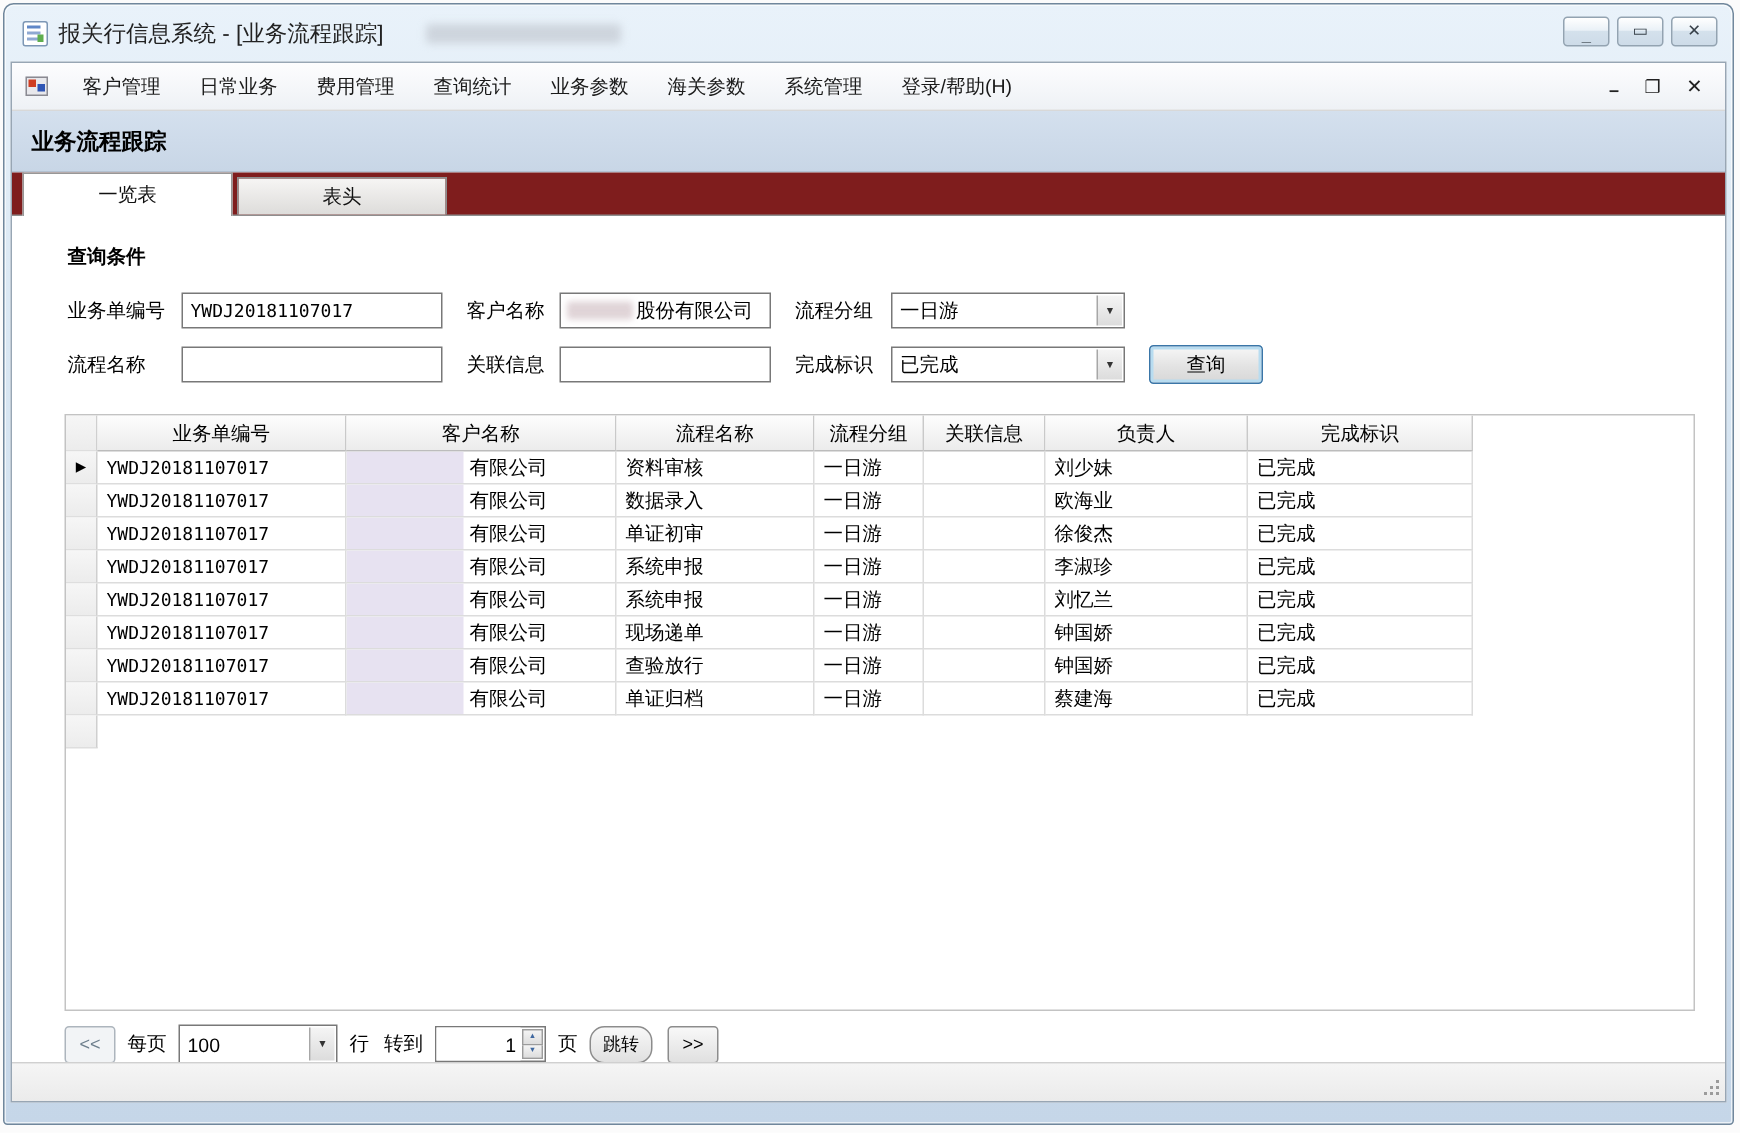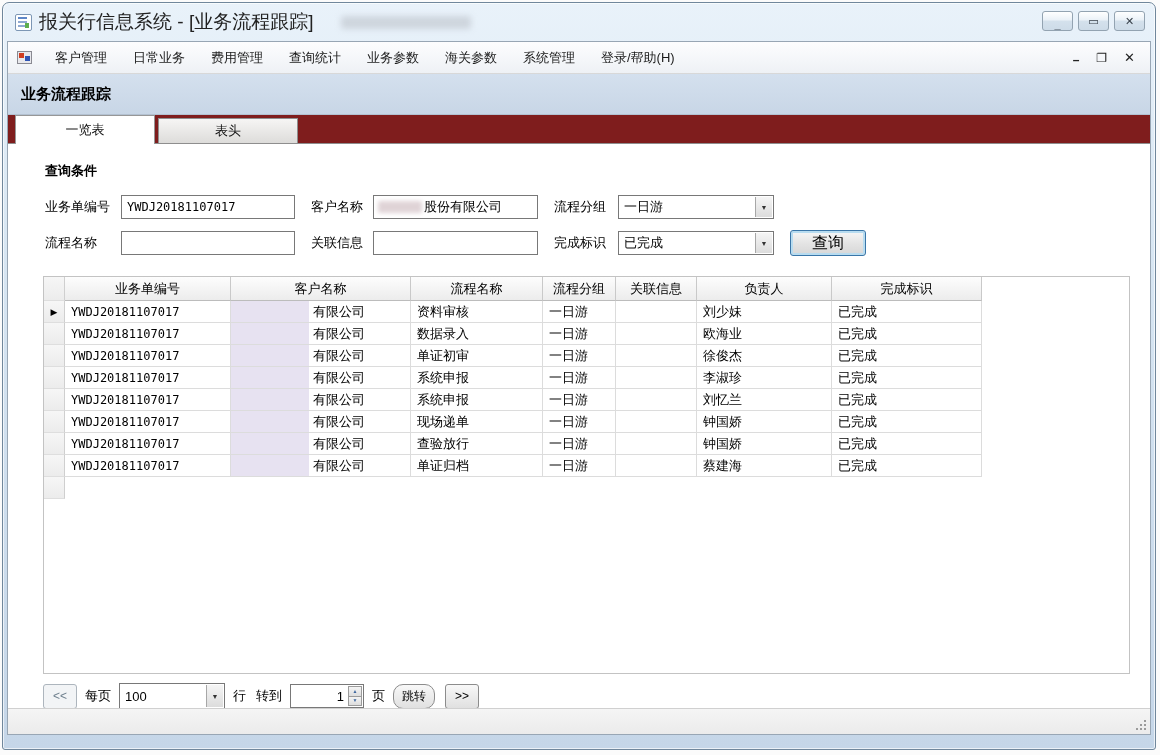--- a/index.html
+++ b/index.html
@@ -9,21 +9,21 @@
   
   .window { position:absolute; left:2px; top:2px; width:1154px; height:748px;
     border:1px solid #70879c; border-radius:7px 7px 3px 3px;
     background:linear-gradient(180deg,#e9f2fa 0%,#d9e7f3 30%,#cddded 70%,#c5d6e8 100%);
     box-shadow:inset 0 0 0 1px rgba(255,255,255,.65); }
   .titlebar { height:38px; display:flex; align-items:center; padding:0 12px; position:relative; }
   .title-icon { width:17px; height:17px; flex:0 0 auto; position:relative;
     background:#fff; border:1px solid #7d97b5; border-radius:2px; }
   .title-icon::before { content:""; position:absolute; left:2px; top:2px; width:9px; height:2px; background:#5f87c7; box-shadow:0 4px 0 #8fa9d2, 0 8px 0 #8fa9d2; }
   .title-icon::after { content:""; position:absolute; right:2px; bottom:2px; width:4px; height:5px; background:#5fae4e; }
-  .title-text { margin-left:7px; font-size:19px; color:#222; }
+  .title-text { margin-left:7px; font-size:15px; color:#222; }
   .title-blur { width:130px; height:13px; margin-left:28px; background:#b9bec6; filter:blur(3px); opacity:.55; border-radius:2px; }
   .caption-buttons { position:absolute; right:10px; top:8px; display:flex; gap:5px; }
   .cap-btn { width:31px; height:20px; border:1px solid #93a3b1; border-radius:3px;
     background:linear-gradient(180deg,#ffffff 0%,#eaf1f7 45%,#d4e1ec 50%,#cddbe8 100%);
     display:flex; align-items:center; justify-content:center;
     font-size:11px; line-height:1; color:#38414a; cursor:default; }
   .cap-btn .glyph-min { transform:translateY(3px); font-weight:bold; }
 
   
   .inner { position:absolute; left:4px; right:4px; top:38px; bottom:14px;
@@ -57,30 +57,30 @@
 
   .content { flex:1 1 auto; background:#fff; padding:12px 20px 0 35px; position:relative; overflow:hidden; }
   .section-title { font-size:13px; font-weight:bold; color:#000; margin:6px 0 14px 2px; }
 
   .qrow { display:flex; align-items:center; height:26px; margin:0 0 10px 2px; font-size:13px; }
   .qlabel { flex:0 0 auto; color:#000; }
   .l1 { width:76px; } .l2 { width:62px; margin-left:16px; } .l3 { width:64px; margin-left:16px; }
   .tbox { height:24px; border:1px solid #787878; background:#fff; display:flex; align-items:center; }
   .tbox input { width:100%; height:100%; border:none; outline:none; padding:0 5px; font-size:13px; background:transparent; }
   .w-bno { width:174px; } .w-bno input { font-family:"DejaVu Sans Mono",monospace; font-size:12px; }
-  .w-cust { width:165px; padding-left:4px; font-size:13px; white-space:nowrap; overflow:hidden; }
+  .w-cust { width:141px; padding-left:4px; font-size:13px; white-space:nowrap; overflow:hidden; }
   .blur-blob { display:inline-block; width:44px; height:12px; margin-right:2px; background:#d8c9cd; filter:blur(2px); opacity:.8; border-radius:2px; flex:0 0 auto; }
   .combo { width:156px; height:24px; border:1px solid #787878; background:#fff; position:relative;
     display:flex; align-items:center; padding-left:5px; font-size:13px; }
   .combo .arrow-btn { position:absolute; right:1px; top:1px; bottom:1px; width:17px;
     background:linear-gradient(180deg,#f5f5f5 0%,#dcdcdc 100%); border-left:1px solid #a7a7a7;
     display:flex; align-items:center; justify-content:center; font-size:7px; color:#333; }
   .btn { height:26px; border:1px solid #8c8c8c; border-radius:3px; padding:0 12px;
     background:linear-gradient(180deg,#f7f7f7 0%,#e3e3e3 55%,#d7d7d7 100%);
-    font-size:16px; color:#000; display:flex; align-items:center; justify-content:center; cursor:default; }
+    font-size:13px; color:#000; display:flex; align-items:center; justify-content:center; cursor:default; }
   .btn.query { margin-left:16px; width:76px; border:1px solid #3a76a8; box-shadow:inset 0 0 0 2px #b8dcf0; }
 
   
   .grid { margin-top:20px; height:398px; border:1px solid #c3c3c3; background:#fff; overflow:hidden; }
   .grow { display:flex; height:22px; font-size:13px; color:#000; }
   .ghead { height:24px; }
   .hc { display:flex; align-items:center; justify-content:center;
     background:linear-gradient(180deg,#fdfdfd 0%,#ececec 100%);
     border-right:1px solid #c9c9c9; border-bottom:1px solid #bcbcbc; }
   .sel { width:21px; flex:0 0 auto; background:linear-gradient(180deg,#f6f6f6,#ececec);

